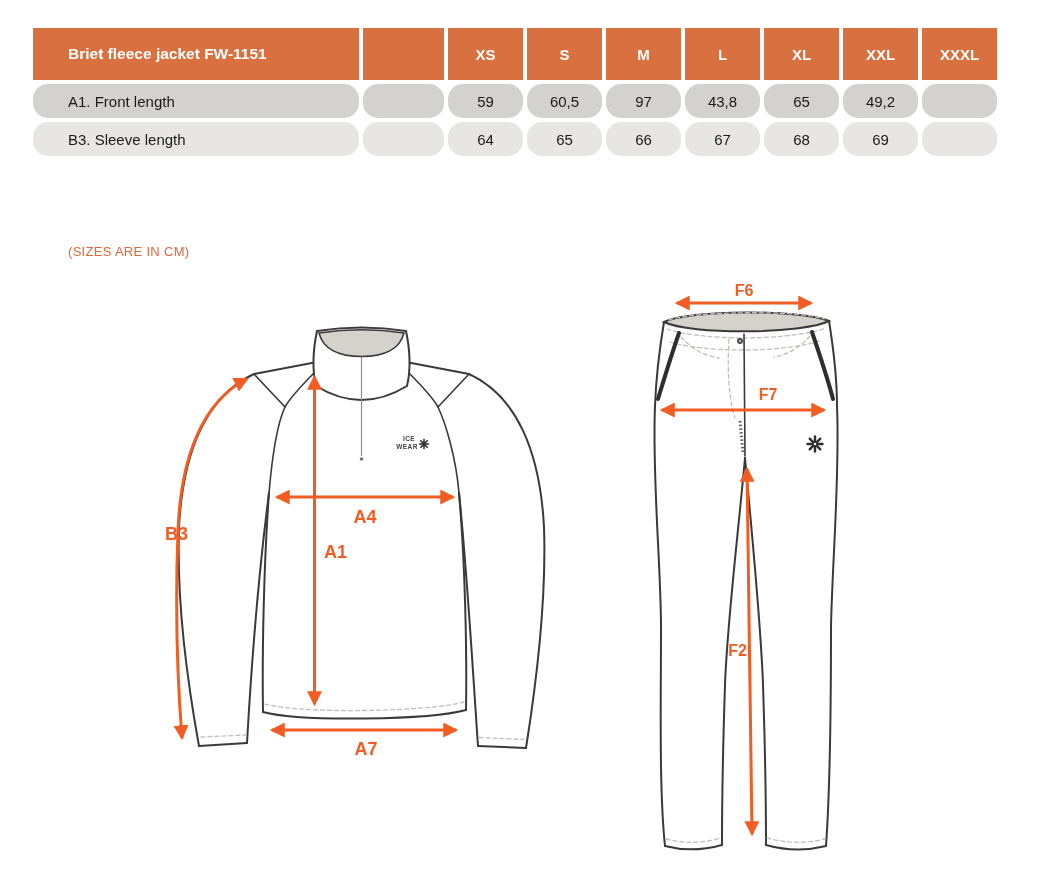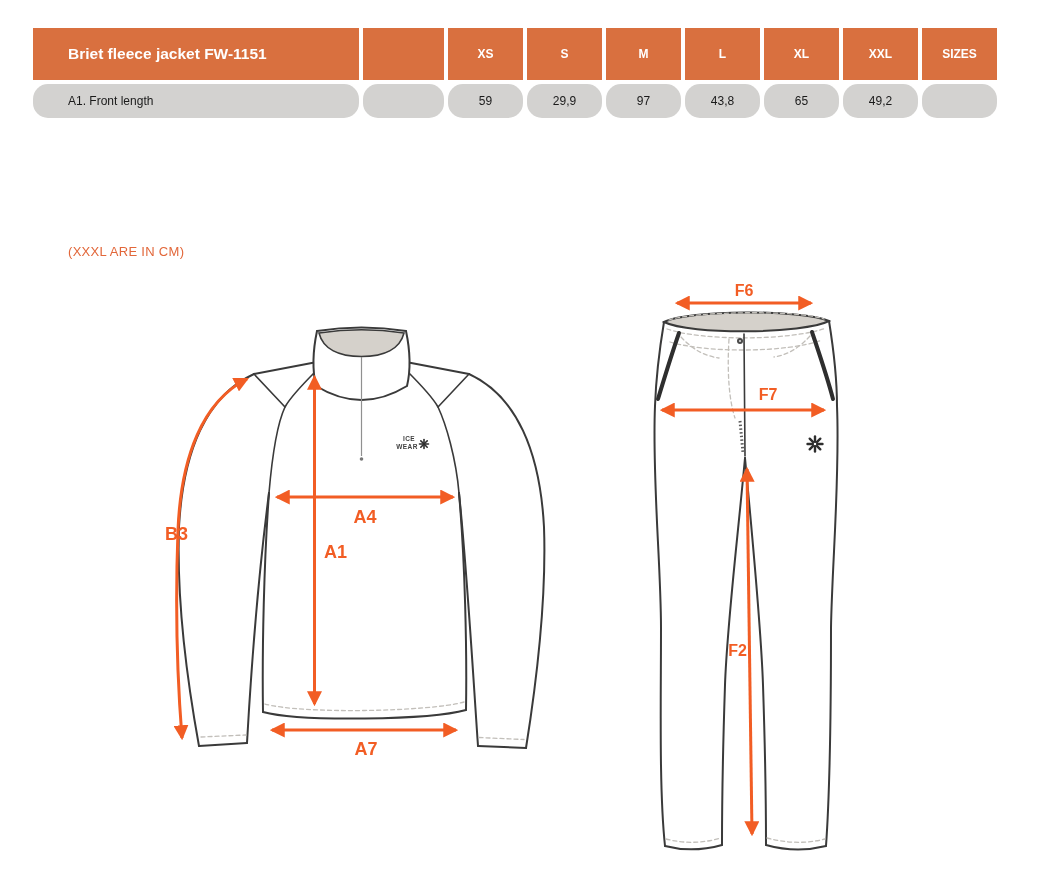--- a/index.html
+++ b/index.html
@@ -9,23 +9,23 @@
     --logo-dark:#3f3f3f; --page-bg:#ffffff;
   }
   html,body{margin:0;padding:0;background:var(--page-bg);}
   .canvas{position:relative;width:1040px;height:894px;background:var(--page-bg);
     font-family:"Liberation Sans",sans-serif;overflow:hidden;padding-left:11px;}
 
   table.size-table{position:absolute;left:29px;top:24px;border-collapse:separate;
     border-spacing:4px;table-layout:fixed;}
   .size-table th,.size-table td{font-family:"Liberation Sans",sans-serif;overflow:hidden;white-space:nowrap;}
   .size-table th{background:var(--header-bg);color:#ffffff;height:50px;
-    font-size:12px;font-weight:bold;text-align:center;}
+    font-size:15px;font-weight:bold;text-align:center;}
   .size-table th.title-cell{text-align:left;padding-left:35px;font-size:15.5px;}
-  .size-table td{height:32px;font-size:12px;color:var(--cell-text);text-align:center;border-radius:15px;}
+  .size-table td{height:32px;font-size:15px;color:var(--cell-text);text-align:center;border-radius:15px;}
   .size-table td.label-cell{text-align:left;padding-left:35px;}
   .size-table tr.row-dark td{background:var(--row-dark);}
   .size-table tr.row-light td{background:var(--row-light);}
 
   .units-note{position:absolute;left:68px;top:244px;font-size:13px;
     letter-spacing:.3px;color:var(--note-orange);font-weight:normal;}
 
   svg.diagram{position:absolute;overflow:visible;}
   svg.jacket{left:140px;top:300px;width:430px;height:470px;}
   svg.pants{left:640px;top:277px;width:210px;height:595px;}
@@ -67,39 +67,50 @@
     <thead>
       <tr>
         <th class="title-cell">Briet fleece jacket FW-1151</th>
         <th></th>
         <th>XS</th>
         <th>S</th>
         <th>M</th>
         <th>L</th>
         <th>XL</th>
         <th>XXL</th>
-        <th>SIZES</th>
+        <th>XXXL</th>
       </tr>
     </thead>
     <tbody>
       <tr class="row-dark">
         <td class="label-cell">A1. Front length</td>
         <td></td>
         <td>59</td>
-        <td>29,9</td>
+        <td>60,5</td>
         <td>97</td>
         <td>43,8</td>
         <td>65</td>
         <td>49,2</td>
         <td></td>
       </tr>
+      <tr class="row-light">
+        <td class="label-cell">B3. Sleeve length</td>
+        <td></td>
+        <td>64</td>
+        <td>65</td>
+        <td>66</td>
+        <td>67</td>
+        <td>68</td>
+        <td>69</td>
+        <td></td>
+      </tr>
     </tbody>
   </table>
 
-  <div class="units-note">(XXXL ARE IN CM)</div>
+  <div class="units-note">(SIZES ARE IN CM)</div>
 
   <svg class="diagram jacket" viewBox="140 300 430 470">
     <defs>
       <marker id="ah-j" viewBox="0 0 10 10" refX="8.5" refY="5" markerWidth="5" markerHeight="5" orient="auto-start-reverse" markerUnits="strokeWidth">
         <path class="arrowhead" d="M0,0 L10,5 L0,10 Z"></path>
       </marker>
     </defs>
 
     <path class="seam" d="M 254,374 C 206,396 183,452 179,527 C 176,612 191,702 199,746"></path>
     <path class="seam" d="M 269,493 C 259,570 251,672 247,743"></path>

